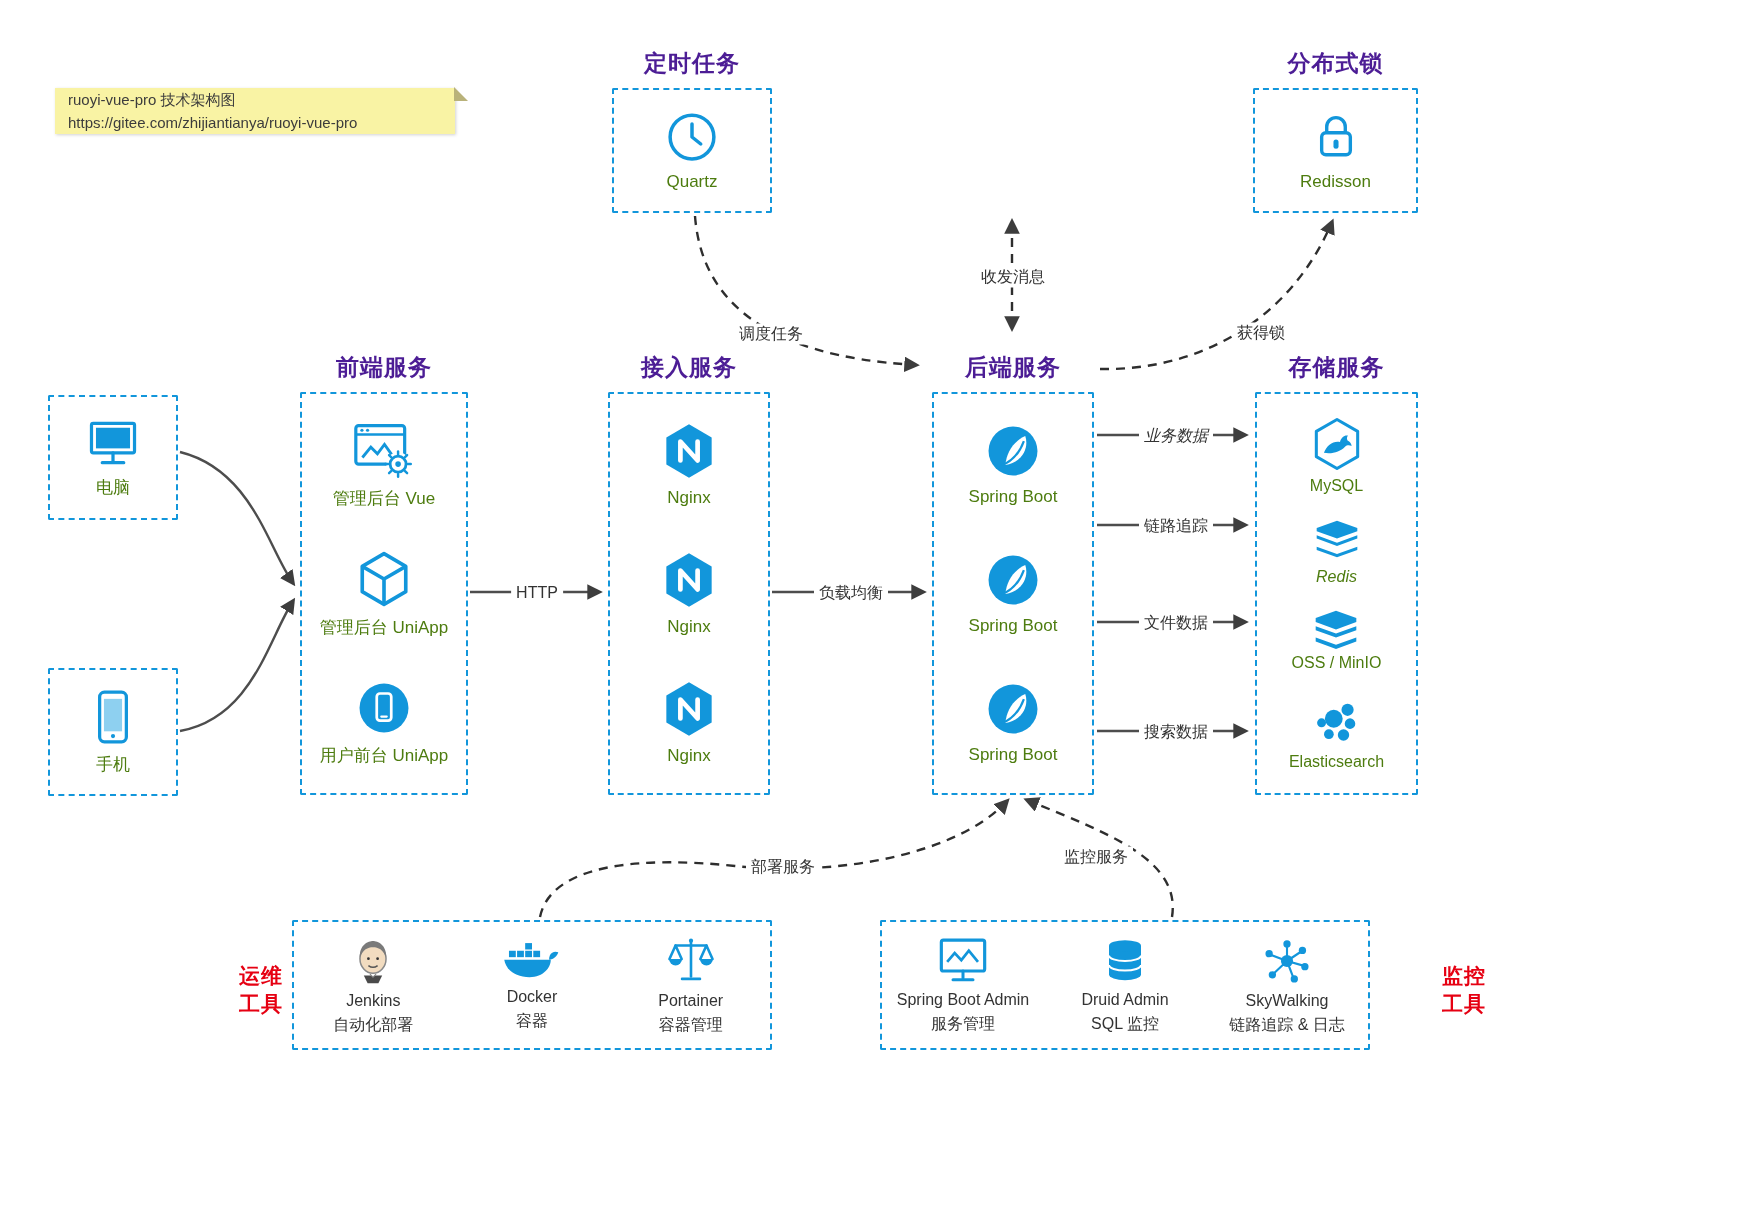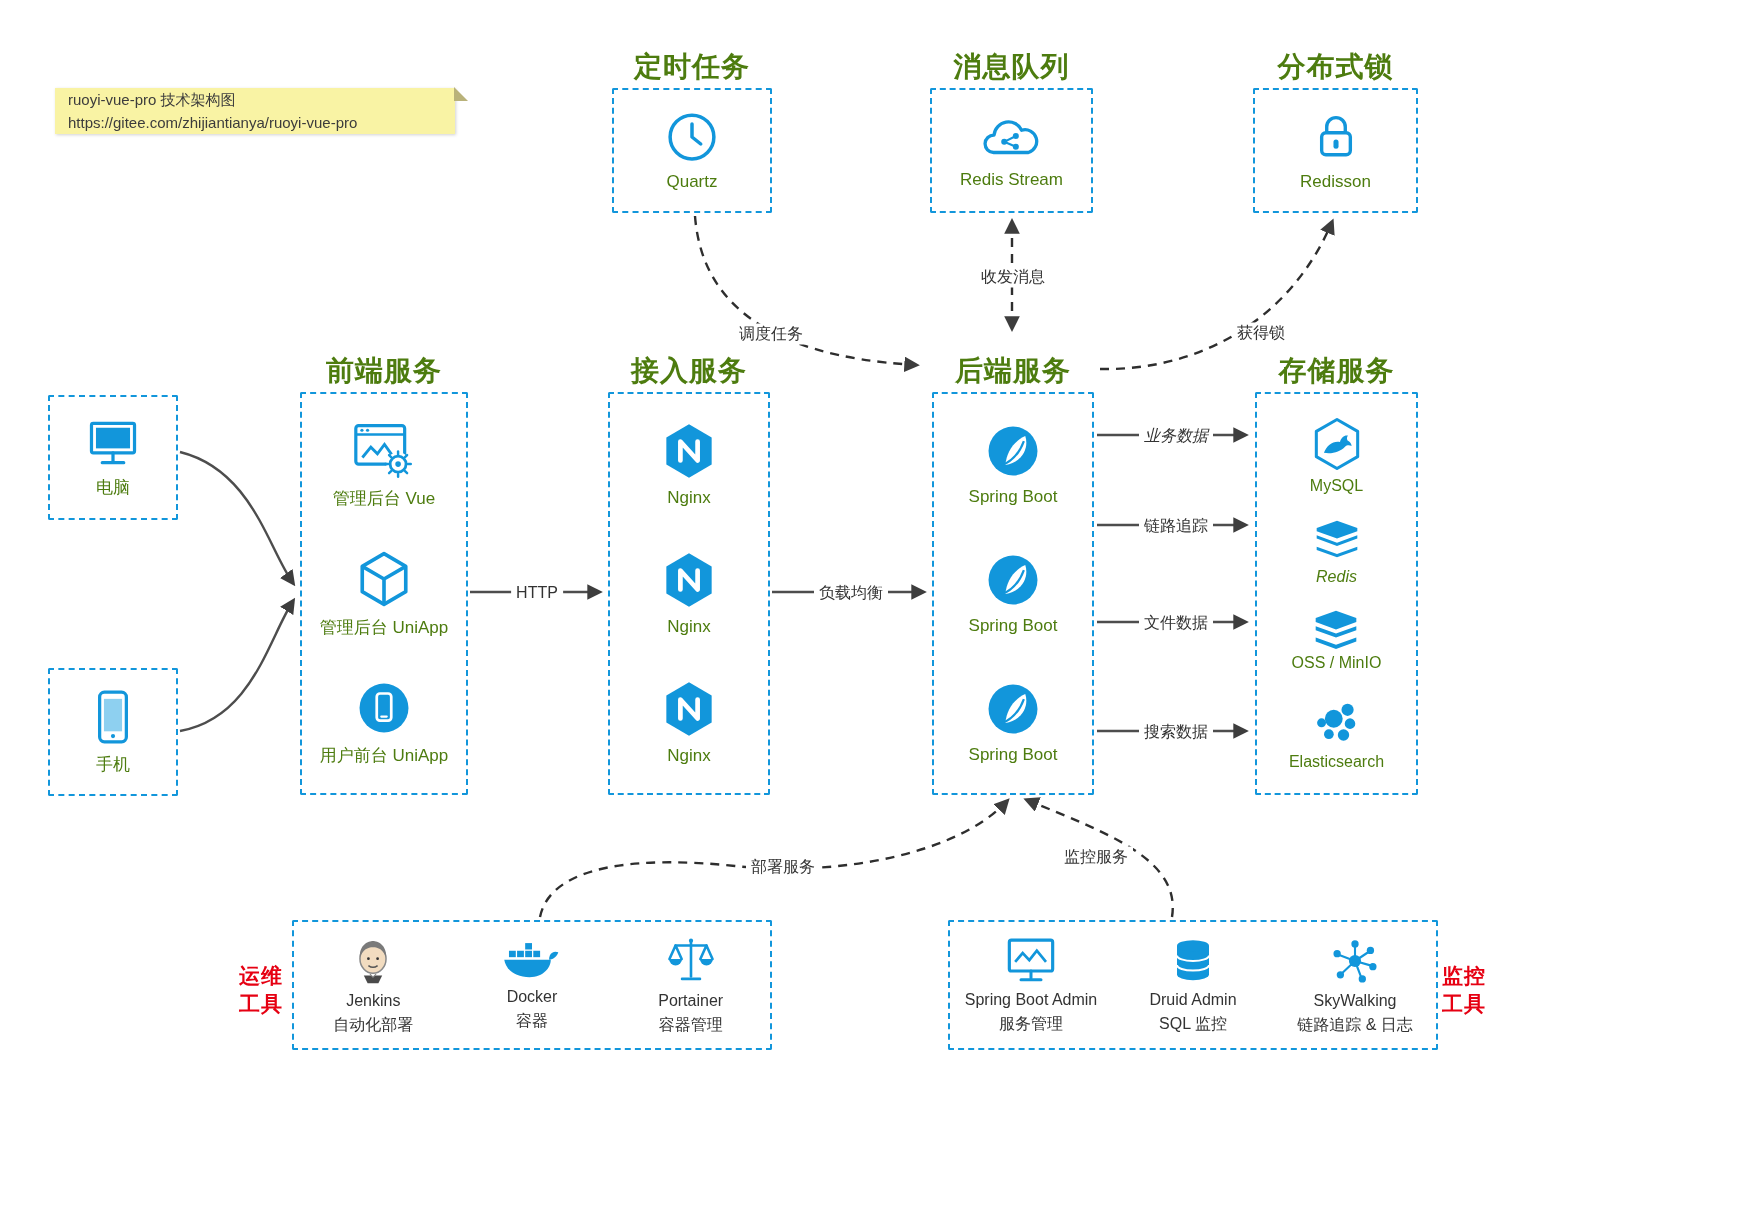--- a/index.html
+++ b/index.html
@@ -6,21 +6,21 @@
   html,body { background:#f2f2f2; }
   .canvas {
     position:relative; width:1757px; height:1214px; background:#ffffff;
     font-family:"Liberation Sans","DejaVu Sans",sans-serif; color:#333;
     overflow:hidden;
   }
   .edges { position:absolute; inset:0; width:100%; height:100%; z-index:1; pointer-events:none; }
   .group { position:absolute; z-index:2; }
   .gbox { position:absolute; inset:0; border:2px dashed #1296db; border-radius:2px; background:transparent; }
   .g-title { position:absolute; left:-20px; right:-20px; top:-40px; text-align:center;
-             color:#4d7c0f; font-weight:bold; font-size:28px; letter-spacing:1px; }
+             color:#4c1d95; font-weight:bold; font-size:23px; letter-spacing:1px; }
   .col { display:flex; flex-direction:column; justify-content:space-around; align-items:center; padding:6px 0; }
   .row { display:flex; justify-content:space-around; align-items:center; }
   .node { display:flex; flex-direction:column; align-items:center; gap:7px; }
   .node .lbl { font-size:17px; color:#4d7c0f; white-space:nowrap; }
   .tool { flex:1; display:flex; flex-direction:column; align-items:center; gap:3px; }
   .tool .lbl { font-size:16px; line-height:21px; color:#333; white-space:nowrap; }
   .icon { display:flex; align-items:center; justify-content:center; color:#1296db; }
   .icon svg { display:block; }
   .edge-label { position:absolute; transform:translate(-50%,-50%); background:#fff; padding:0 5px;
                 font-size:16px; color:#333; white-space:nowrap; z-index:3; }
@@ -75,37 +75,20 @@
           <svg width="56" height="56" viewBox="0 0 64 64">
               <circle cx="32" cy="32" r="25" fill="none" stroke="currentColor" stroke-width="4"></circle>
               <path d="M32 17 V32 L42 40" fill="none" stroke="currentColor" stroke-width="4" stroke-linecap="round" stroke-linejoin="round"></path>
             </svg>
         </span>
         <span class="lbl">Quartz</span>
       </div>
     </div>
   </div>
 
-  <div class="group" style="left:930px; top:88px; width:163px; height:125px;">
-    <div class="g-title">消息队列</div>
-    <div class="gbox col">
-      <div class="node">
-        <span class="icon">
-          <svg width="62" height="52" viewBox="0 0 64 52">
-              <path d="M14 42 A9 9 0 0 1 14.5 24 A15 15 0 0 1 43 19 A8.5 8.5 0 0 1 50 42 Z" fill="none" stroke="currentColor" stroke-width="3.4" stroke-linejoin="round"></path>
-              <path d="M25 31 L37 25 M25 31 L37 36" stroke="currentColor" stroke-width="2.2"></path>
-              <circle cx="25" cy="31" r="3.1" fill="currentColor"></circle>
-              <circle cx="37" cy="25" r="3.1" fill="currentColor"></circle>
-              <circle cx="37" cy="36" r="3.1" fill="currentColor"></circle>
-            </svg>
-        </span>
-        <span class="lbl">Redis Stream</span>
-      </div>
-    </div>
-  </div>
 
   <div class="group" style="left:1253px; top:88px; width:165px; height:125px;">
     <div class="g-title">分布式锁</div>
     <div class="gbox col">
       <div class="node">
         <span class="icon">
           <svg width="54" height="56" viewBox="0 0 64 66">
               <path d="M21 28 V21 A11 11 0 0 1 43 21 V28" fill="none" stroke="currentColor" stroke-width="4"></path>
               <rect x="15" y="28" width="34" height="26" rx="5" fill="none" stroke="currentColor" stroke-width="4"></rect>
               <rect x="29" y="36" width="6" height="11" rx="3" fill="currentColor"></rect>
@@ -364,21 +347,21 @@
               <path d="M43 29.5 H59 A8 8 0 0 1 43 29.5 Z" fill="currentColor"></path>
               <circle cx="32" cy="7" r="2.6" fill="currentColor"></circle>
             </svg>
         </span>
         <span class="lbl">Portainer</span>
         <span class="lbl">容器管理</span>
       </div>
     </div>
   </div>
 
-  <div class="group" style="left:948px; top:920px; width:490px; height:130px;">
+  <div class="group" style="left:880px; top:920px; width:490px; height:130px;">
     <div class="gbox row">
       <div class="tool">
         <span class="icon">
           <svg width="54" height="50" viewBox="0 0 64 60">
               <rect x="6" y="5" width="52" height="37" rx="2.5" fill="none" stroke="currentColor" stroke-width="3.8"></rect>
               <path d="M13 31 L22 20.5 L30 29 L39 17.5 L50 31" fill="none" stroke="currentColor" stroke-width="3.2"></path>
               <path d="M32 42 V50 M20 52.5 H44" stroke="currentColor" stroke-width="3.6" stroke-linecap="round" fill="none"></path>
             </svg>
         </span>
         <span class="lbl">Spring Boot Admin</span>

